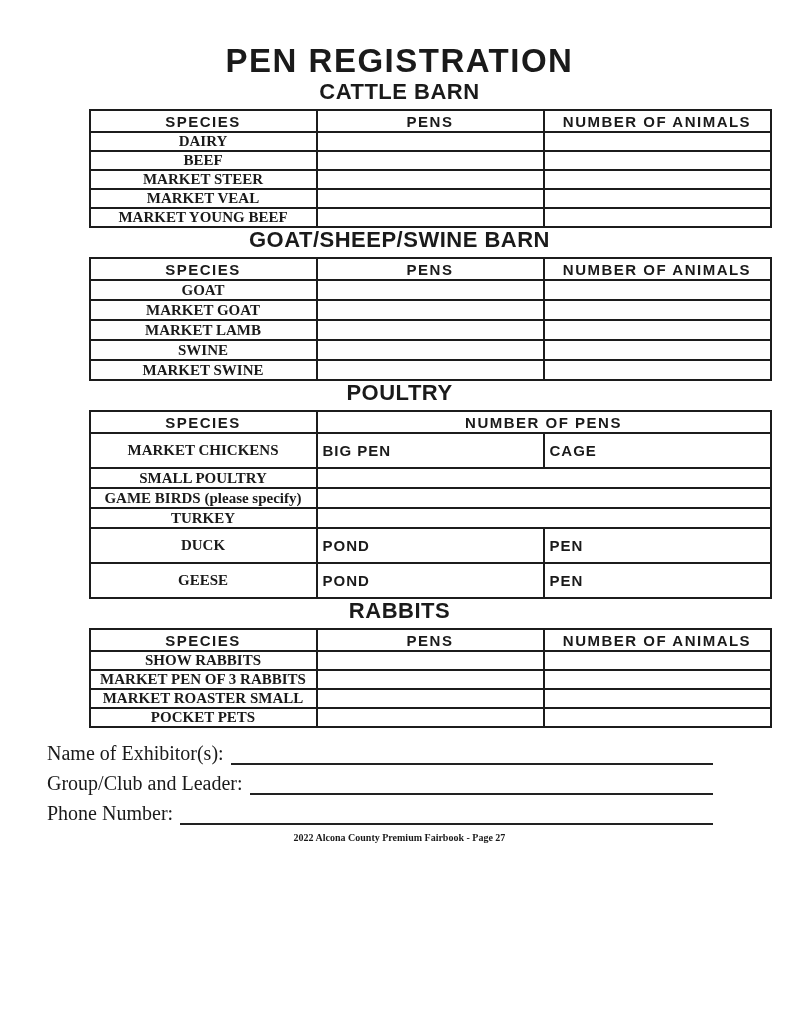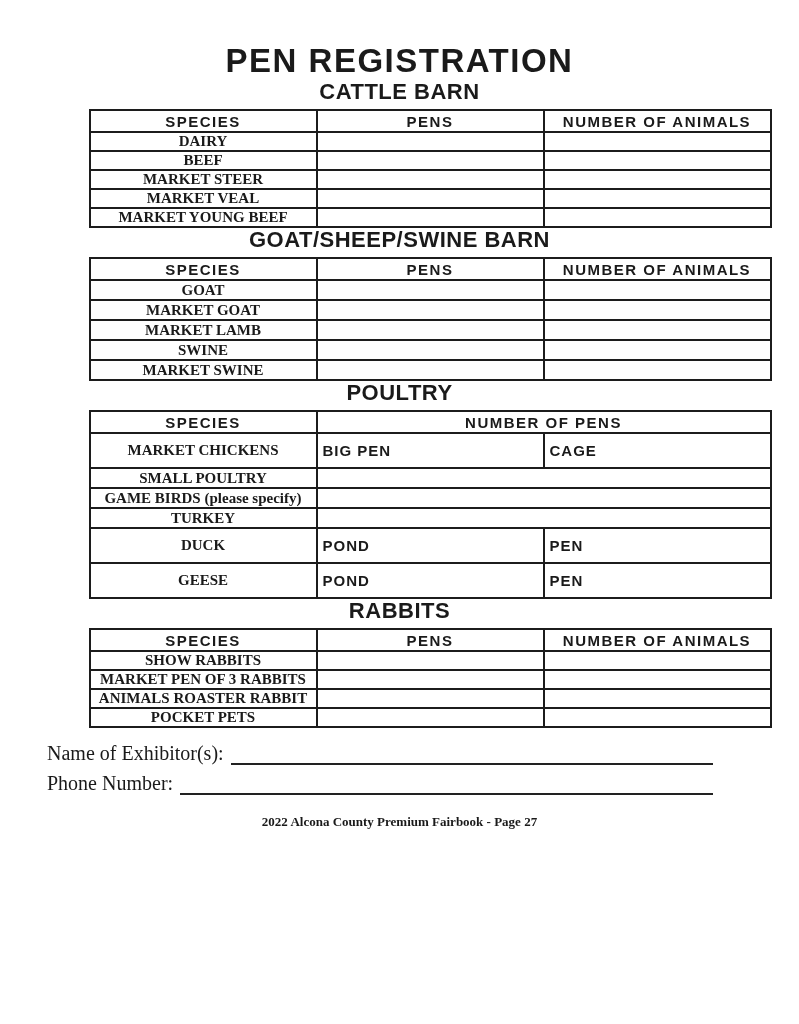--- a/index.html
+++ b/index.html
@@ -77,24 +77,24 @@
   }
   .field-row { display: flex; align-items: center; height: 30px; }
   .field-label { font-size: 20px; line-height: 23px; white-space: nowrap; }
   .field-blank {
     flex: 1;
     margin-left: 7px;
     border-bottom: 2px solid #222222;
     height: 23px;
   }
   .footer {
-    margin-top: 16px;
+    margin-top: 4px;
     text-align: center;
     font-family: "Liberation Serif", serif;
-    font-size: 13px; font-weight: bold;
+    font-size: 10px; font-weight: bold;
   }
 </style>
 </head>
 <body>
 
 <div class="page">
   <h1 class="doc-title">PEN REGISTRATION</h1>
   <div id="sections">
       <section class="table-section section-0">
         <h2 class="section-title">CATTLE BARN</h2>
@@ -249,36 +249,40 @@
               <td class="species">SHOW RABBITS</td>
               <td class="fill" colspan="1"></td>
               <td class="fill" colspan="1"></td>
             </tr>
             <tr class="data-row">
               <td class="species">MARKET PEN OF 3 RABBITS</td>
               <td class="fill" colspan="1"></td>
               <td class="fill" colspan="1"></td>
             </tr>
             <tr class="data-row">
-              <td class="species">ANIMALS ROASTER RABBIT</td>
+              <td class="species">MARKET ROASTER SMALL</td>
               <td class="fill" colspan="1"></td>
               <td class="fill" colspan="1"></td>
             </tr>
             <tr class="data-row">
               <td class="species">POCKET PETS</td>
               <td class="fill" colspan="1"></td>
               <td class="fill" colspan="1"></td>
             </tr>
           </tbody>
         </table>
       </section>
     </div>
   <div id="fields" class="fields">
       <div class="field-row">
         <span class="field-label">Name of Exhibitor(s):</span>
+        <span class="field-blank"></span>
+      </div>
+      <div class="field-row">
+        <span class="field-label">Group/Club and Leader:</span>
         <span class="field-blank"></span>
       </div>
       <div class="field-row">
         <span class="field-label">Phone Number:</span>
         <span class="field-blank"></span>
       </div>
     </div>
   <div class="footer">2022 Alcona County Premium Fairbook - Page 27</div>
 </div>
 

